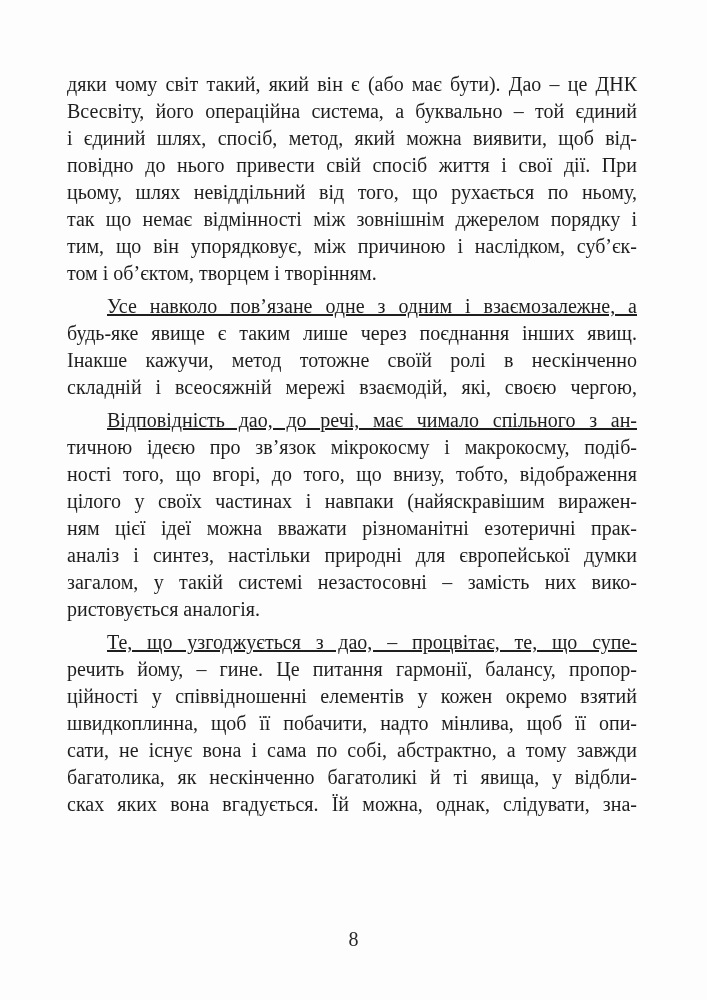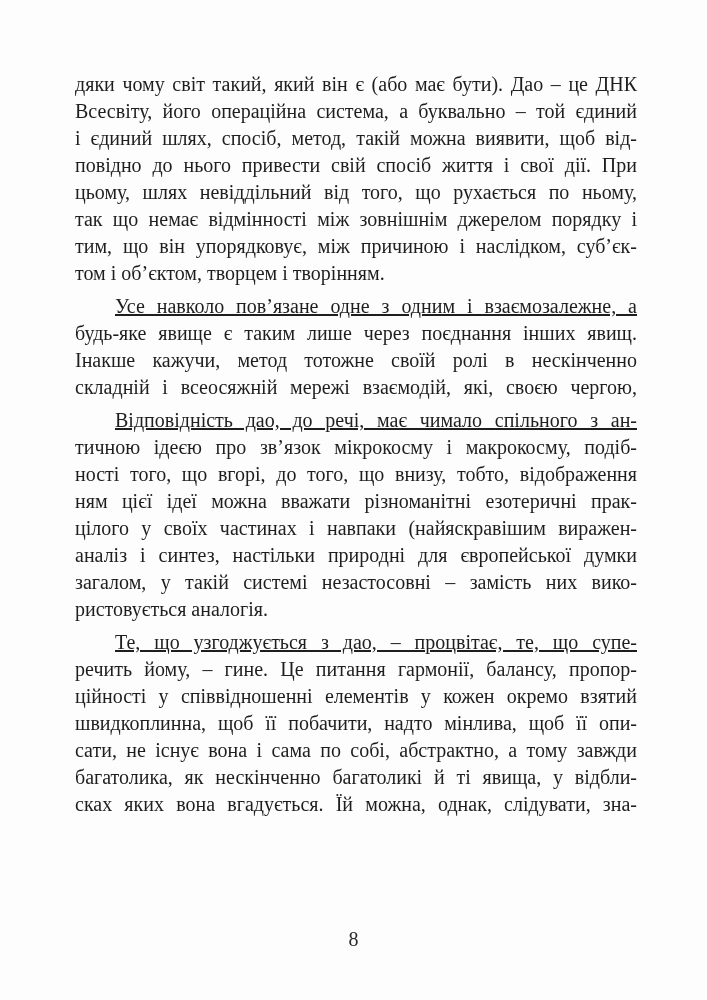--- a/index.html
+++ b/index.html
@@ -17,21 +17,21 @@
   }
   .page {
     position: absolute;
     top: 0; left: 0;
     width: 707px;
     height: 1000px;
     box-sizing: border-box;
     padding: 71px 70px 0 63px;
   }
   .para {
-    margin: 0 0 6px 12px;
+    margin: 0 0 6px 4px;
     padding: 0;
   }
   .para:last-child {
     margin-bottom: 0;
   }
   .line {
     font-size: 20px;
     line-height: 27px;
     text-align: justify;
     text-align-last: justify;
@@ -58,39 +58,39 @@
   }
 </style>
 </head>
 <body>
 
 <div class="page">
   <div id="text-block">
       <div class="para">
         <div class="line">дяки чому світ такий, який він є (або має бути). Дао – це ДНК</div>
         <div class="line">Всесвіту, його операційна система, а буквально – той єдиний</div>
-        <div class="line">і єдиний шлях, спосіб, метод, такій можна виявити, щоб від-</div>
+        <div class="line">і єдиний шлях, спосіб, метод, який можна виявити, щоб від-</div>
         <div class="line">повідно до нього привести свій спосіб життя і свої дії. При</div>
         <div class="line">цьому, шлях невіддільний від того, що рухається по ньому,</div>
         <div class="line">так що немає відмінності між зовнішнім джерелом порядку і</div>
         <div class="line">тим, що він упорядковує, між причиною і наслідком, суб’єк-</div>
         <div class="line lastline">том і об’єктом, творцем і творінням.</div>
       </div>
       <div class="para">
         <div class="line indent">Усе навколо пов’язане одне з одним і взаємозалежне, а</div>
         <div class="line">будь-яке явище є таким лише через поєднання інших явищ.</div>
         <div class="line">Інакше кажучи, метод тотожне своїй ролі в нескінченно</div>
         <div class="line">складній і всеосяжній мережі взаємодій, які, своєю чергою,</div>
       </div>
       <div class="para">
         <div class="line indent">Відповідність дао, до речі, має чимало спільного з ан-</div>
         <div class="line">тичною ідеєю про зв’язок мікрокосму і макрокосму, подіб-</div>
         <div class="line">ності того, що вгорі, до того, що внизу, тобто, відображення</div>
+        <div class="line">цілого у своїх частинах і навпаки (найяскравішим виражен-</div>
         <div class="line">ням цієї ідеї можна вважати різноманітні езотеричні прак-</div>
-        <div class="line">цілого у своїх частинах і навпаки (найяскравішим виражен-</div>
         <div class="line">аналіз і синтез, настільки природні для європейської думки</div>
         <div class="line">загалом, у такій системі незастосовні – замість них вико-</div>
         <div class="line lastline">ристовується аналогія.</div>
       </div>
       <div class="para">
         <div class="line indent">Те, що узгоджується з дао, – процвітає, те, що супе-</div>
         <div class="line">речить йому, – гине. Це питання гармонії, балансу, пропор-</div>
         <div class="line">ційності у співвідношенні елементів у кожен окремо взятий</div>
         <div class="line">швидкоплинна, щоб її побачити, надто мінлива, щоб її опи-</div>
         <div class="line">сати, не існує вона і сама по собі, абстрактно, а тому завжди</div>

